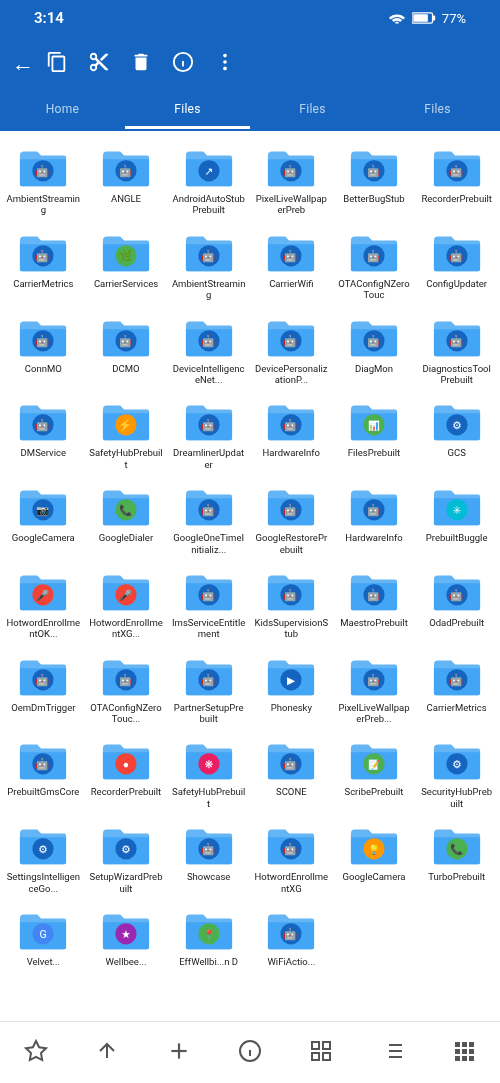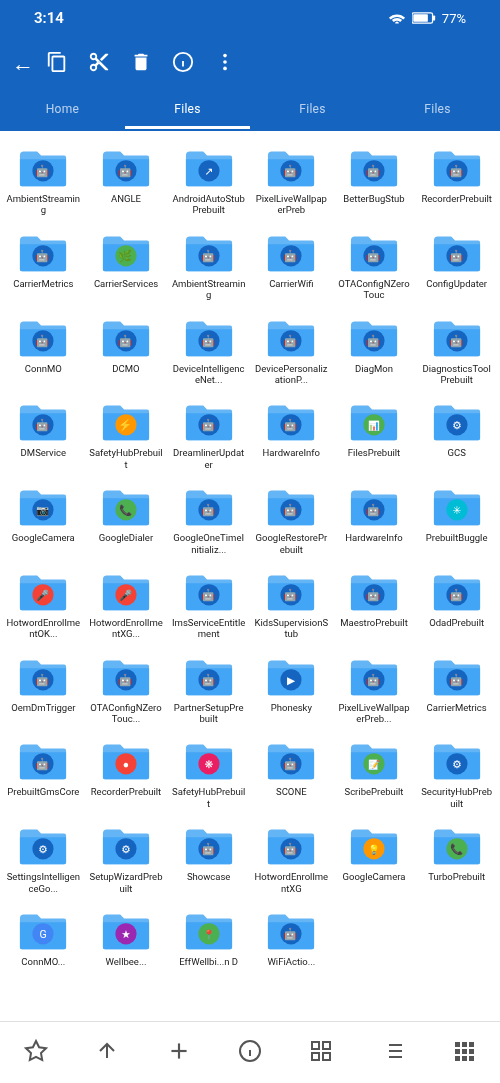--- a/index.html
+++ b/index.html
@@ -903,21 +903,21 @@
     <div class="file-icon">
       <svg class="folder-svg" viewBox="0 0 52 44" xmlns="http://www.w3.org/2000/svg">
 
         <path d="M2 10 Q2 6 6 6 L20 6 L24 10 L48 10 Q50 10 50 12 L50 40 Q50 42 48 42 L4 42 Q2 42 2 40 Z" fill="#64B5F6"></path>
         <path d="M2 14 L50 14 L50 40 Q50 42 48 42 L4 42 Q2 42 2 40 Z" fill="#42A5F5"></path>
 
         <circle cx="26" cy="26" r="11" fill="#4285F4"></circle>
             <text x="26" y="30" text-anchor="middle" font-size="11" fill="white">G</text>
       </svg>
     </div>
-    <span class="file-name">ConnMO...</span>
+    <span class="file-name">Velvet...</span>
   </div>
       <div class="file-item">
     <div class="file-icon">
       <svg class="folder-svg" viewBox="0 0 52 44" xmlns="http://www.w3.org/2000/svg">
 
         <path d="M2 10 Q2 6 6 6 L20 6 L24 10 L48 10 Q50 10 50 12 L50 40 Q50 42 48 42 L4 42 Q2 42 2 40 Z" fill="#64B5F6"></path>
         <path d="M2 14 L50 14 L50 40 Q50 42 48 42 L4 42 Q2 42 2 40 Z" fill="#42A5F5"></path>
 
         <circle cx="26" cy="26" r="11" fill="#9C27B0"></circle>
             <text x="26" y="30" text-anchor="middle" font-size="11" fill="white">★</text>

